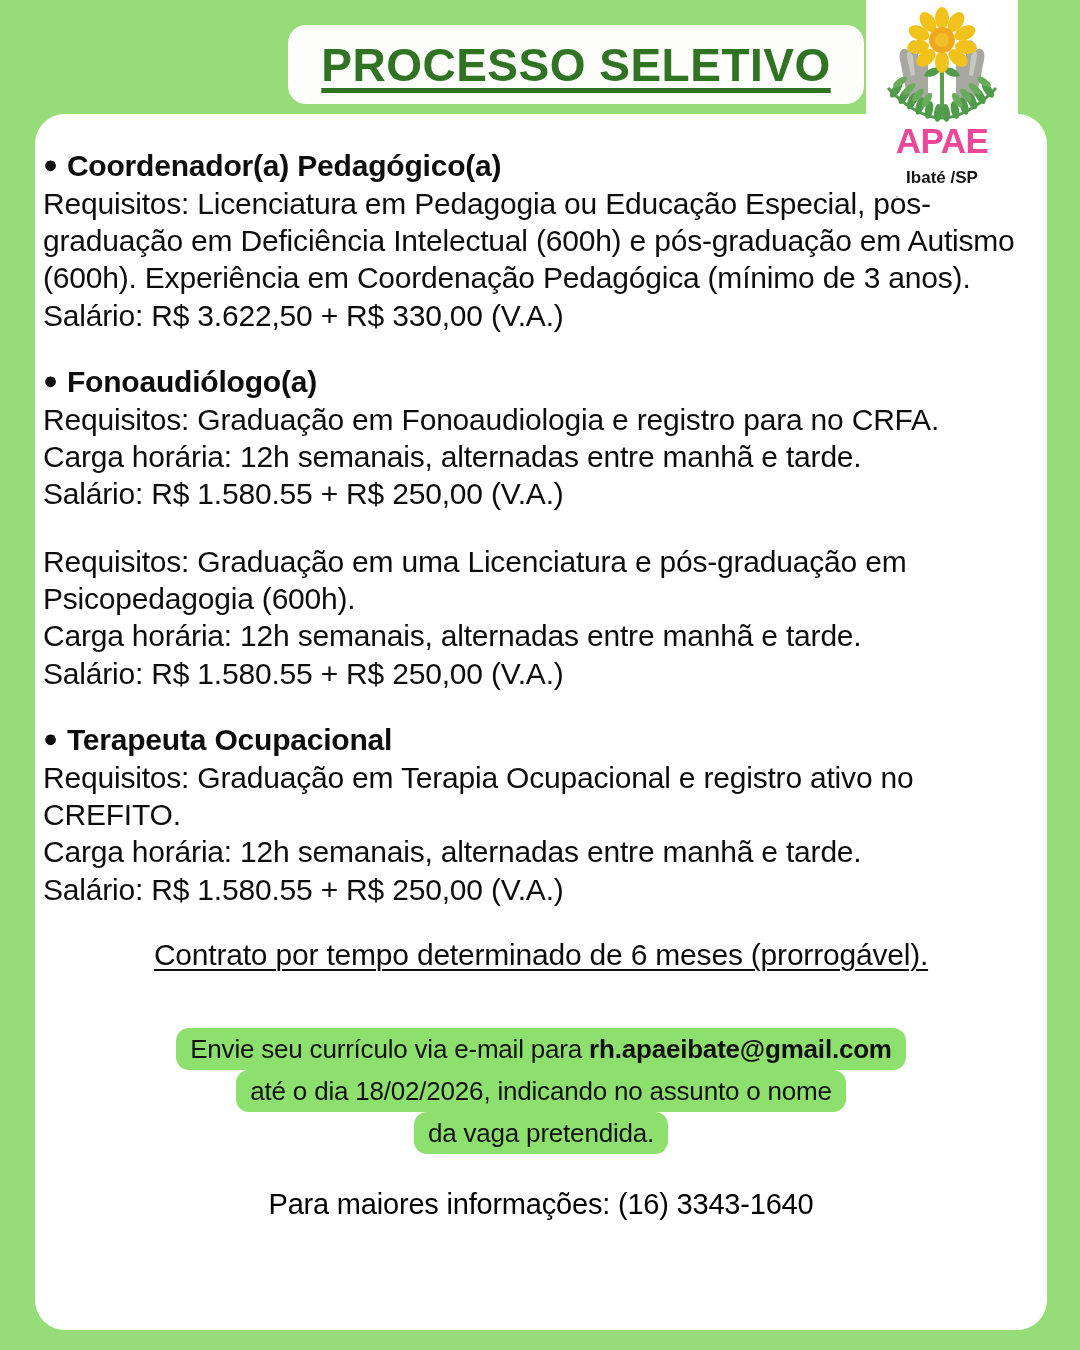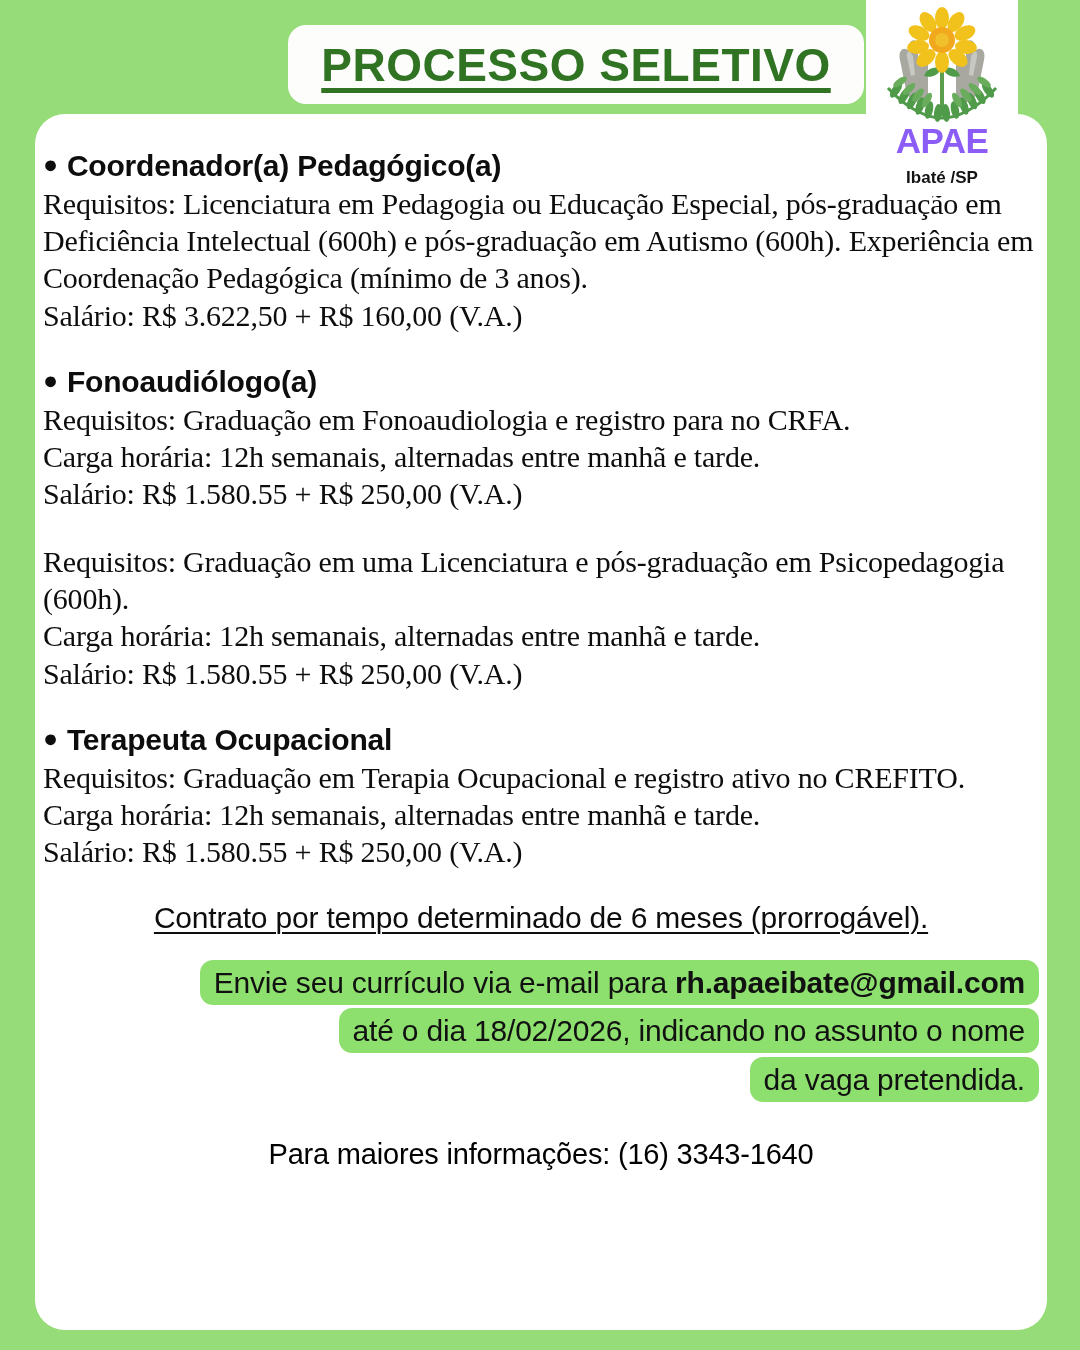--- a/index.html
+++ b/index.html
@@ -57,21 +57,21 @@
   }
   .logo-mark {
     width: 128px;
     height: 116px;
     margin-top: 6px;
     position: relative;
   }
   .logo-word {
     font-size: 35px;
     font-weight: bold;
-    color: #8b5cf6;
+    color: #ec4899;
     line-height: 1;
     letter-spacing: -0.5px;
     margin-top: 1px;
   }
   .logo-sub {
     font-size: 17px;
     font-weight: bold;
     color: #141414;
     line-height: 1;
     margin-top: 11px;
@@ -113,40 +113,39 @@
     display: inline-block;
     margin-right: 9px;
     font-size: 25px;
     vertical-align: 3px;
   }
   .job-line {
     font-size: 30px;
     color: #0d0d0d;
     line-height: 1.245;
     letter-spacing: -0.2px;
-    font-family: Liberation Serif, serif;
   }
 
   
   .contract {
     text-align: center;
     font-size: 30px;
     color: #0d0d0d;
     text-decoration: underline;
     text-decoration-thickness: 2px;
     text-underline-offset: 4px;
     margin-top: 28px;
-    margin-bottom: 24px;
+    margin-bottom: 56px;
     letter-spacing: -0.2px;
   }
 
   
   .cta {
-    text-align: right;
-    font-size: 30px;
+    text-align: center;
+    font-size: 26px;
     color: #111111;
     line-height: 1.62;
     letter-spacing: -0.2px;
   }
   .cta .hl {
     background: #8ee06e;
     border-radius: 13px;
     padding: 6px 14px;
     box-decoration-break: clone;
     -webkit-box-decoration-break: clone;
@@ -235,21 +234,21 @@
   <div class="logo-sub">Ibaté /SP</div>
 </div>
 
 <div class="card"></div>
 
 <div class="card-inner" style="position:absolute; left:35px; top:114px; z-index:4;">
 
   <div class="job">
     <div class="job-title"><span class="bullet">●</span><span>Coordenador(a) Pedagógico(a)</span></div>
     <div class="job-line">Requisitos: Licenciatura em Pedagogia ou Educação Especial, pós-graduação em Deficiência Intelectual (600h) e pós-graduação em Autismo (600h). Experiência em Coordenação Pedagógica (mínimo de 3 anos).</div>
-    <div class="job-line">Salário: R$ 3.622,50 + R$ 160,00 (V.A.)</div>
+    <div class="job-line">Salário: R$ 3.622,50 + R$ 330,00 (V.A.)</div>
   </div>
 
   <div class="job">
     <div class="job-title"><span class="bullet">●</span><span>Fonoaudiólogo(a)</span></div>
     <div class="job-line">Requisitos: Graduação em Fonoaudiologia e registro para no CRFA.</div>
     <div class="job-line">Carga horária: 12h semanais, alternadas entre manhã e tarde.</div>
     <div class="job-line">Salário: R$ 1.580.55 + R$ 250,00 (V.A.)</div>
   </div>
 
   <div class="job">

